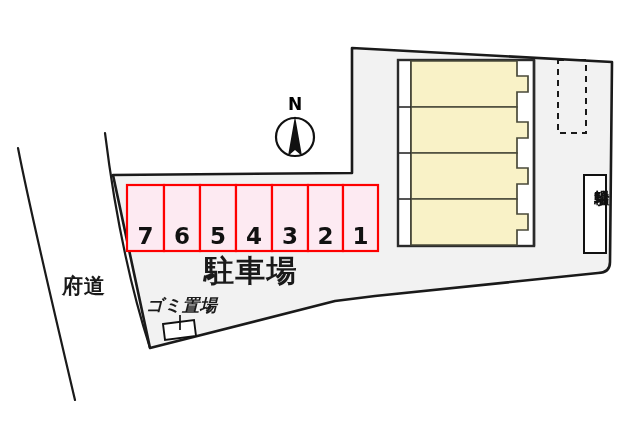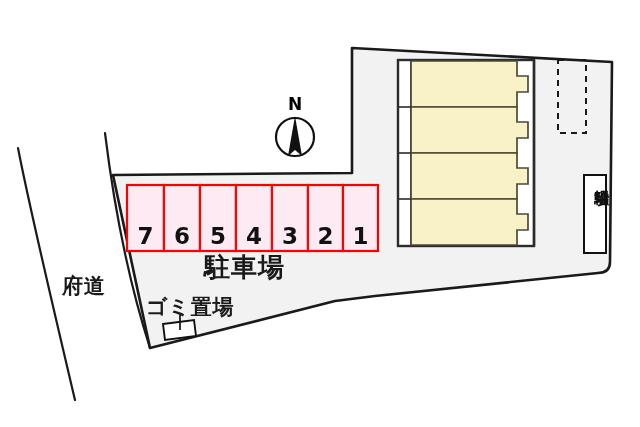--- a/index.html
+++ b/index.html
@@ -34,27 +34,27 @@
   }
   .lbl-road {
     left: 62px;
     top: 256px;
     font-size: 21px;
     margin-top: 20px;
   }
   .lbl-parking {
     left: 204px;
     top: 256px;
-    font-size: 26px;
-    font-family: Liberation Mono, monospace;
+    font-size: 30px;
   }
   .lbl-trash {
     left: 146px;
     top: 297px;
-    font-size: 21px;
+    font-size: 17px;
+    font-style: italic;
   }
   .stall-num {
     position: absolute;
     font-size: 23px;
     font-weight: 700;
     color: #111111;
     text-align: center;
     line-height: 1;
   }
   .compass {

